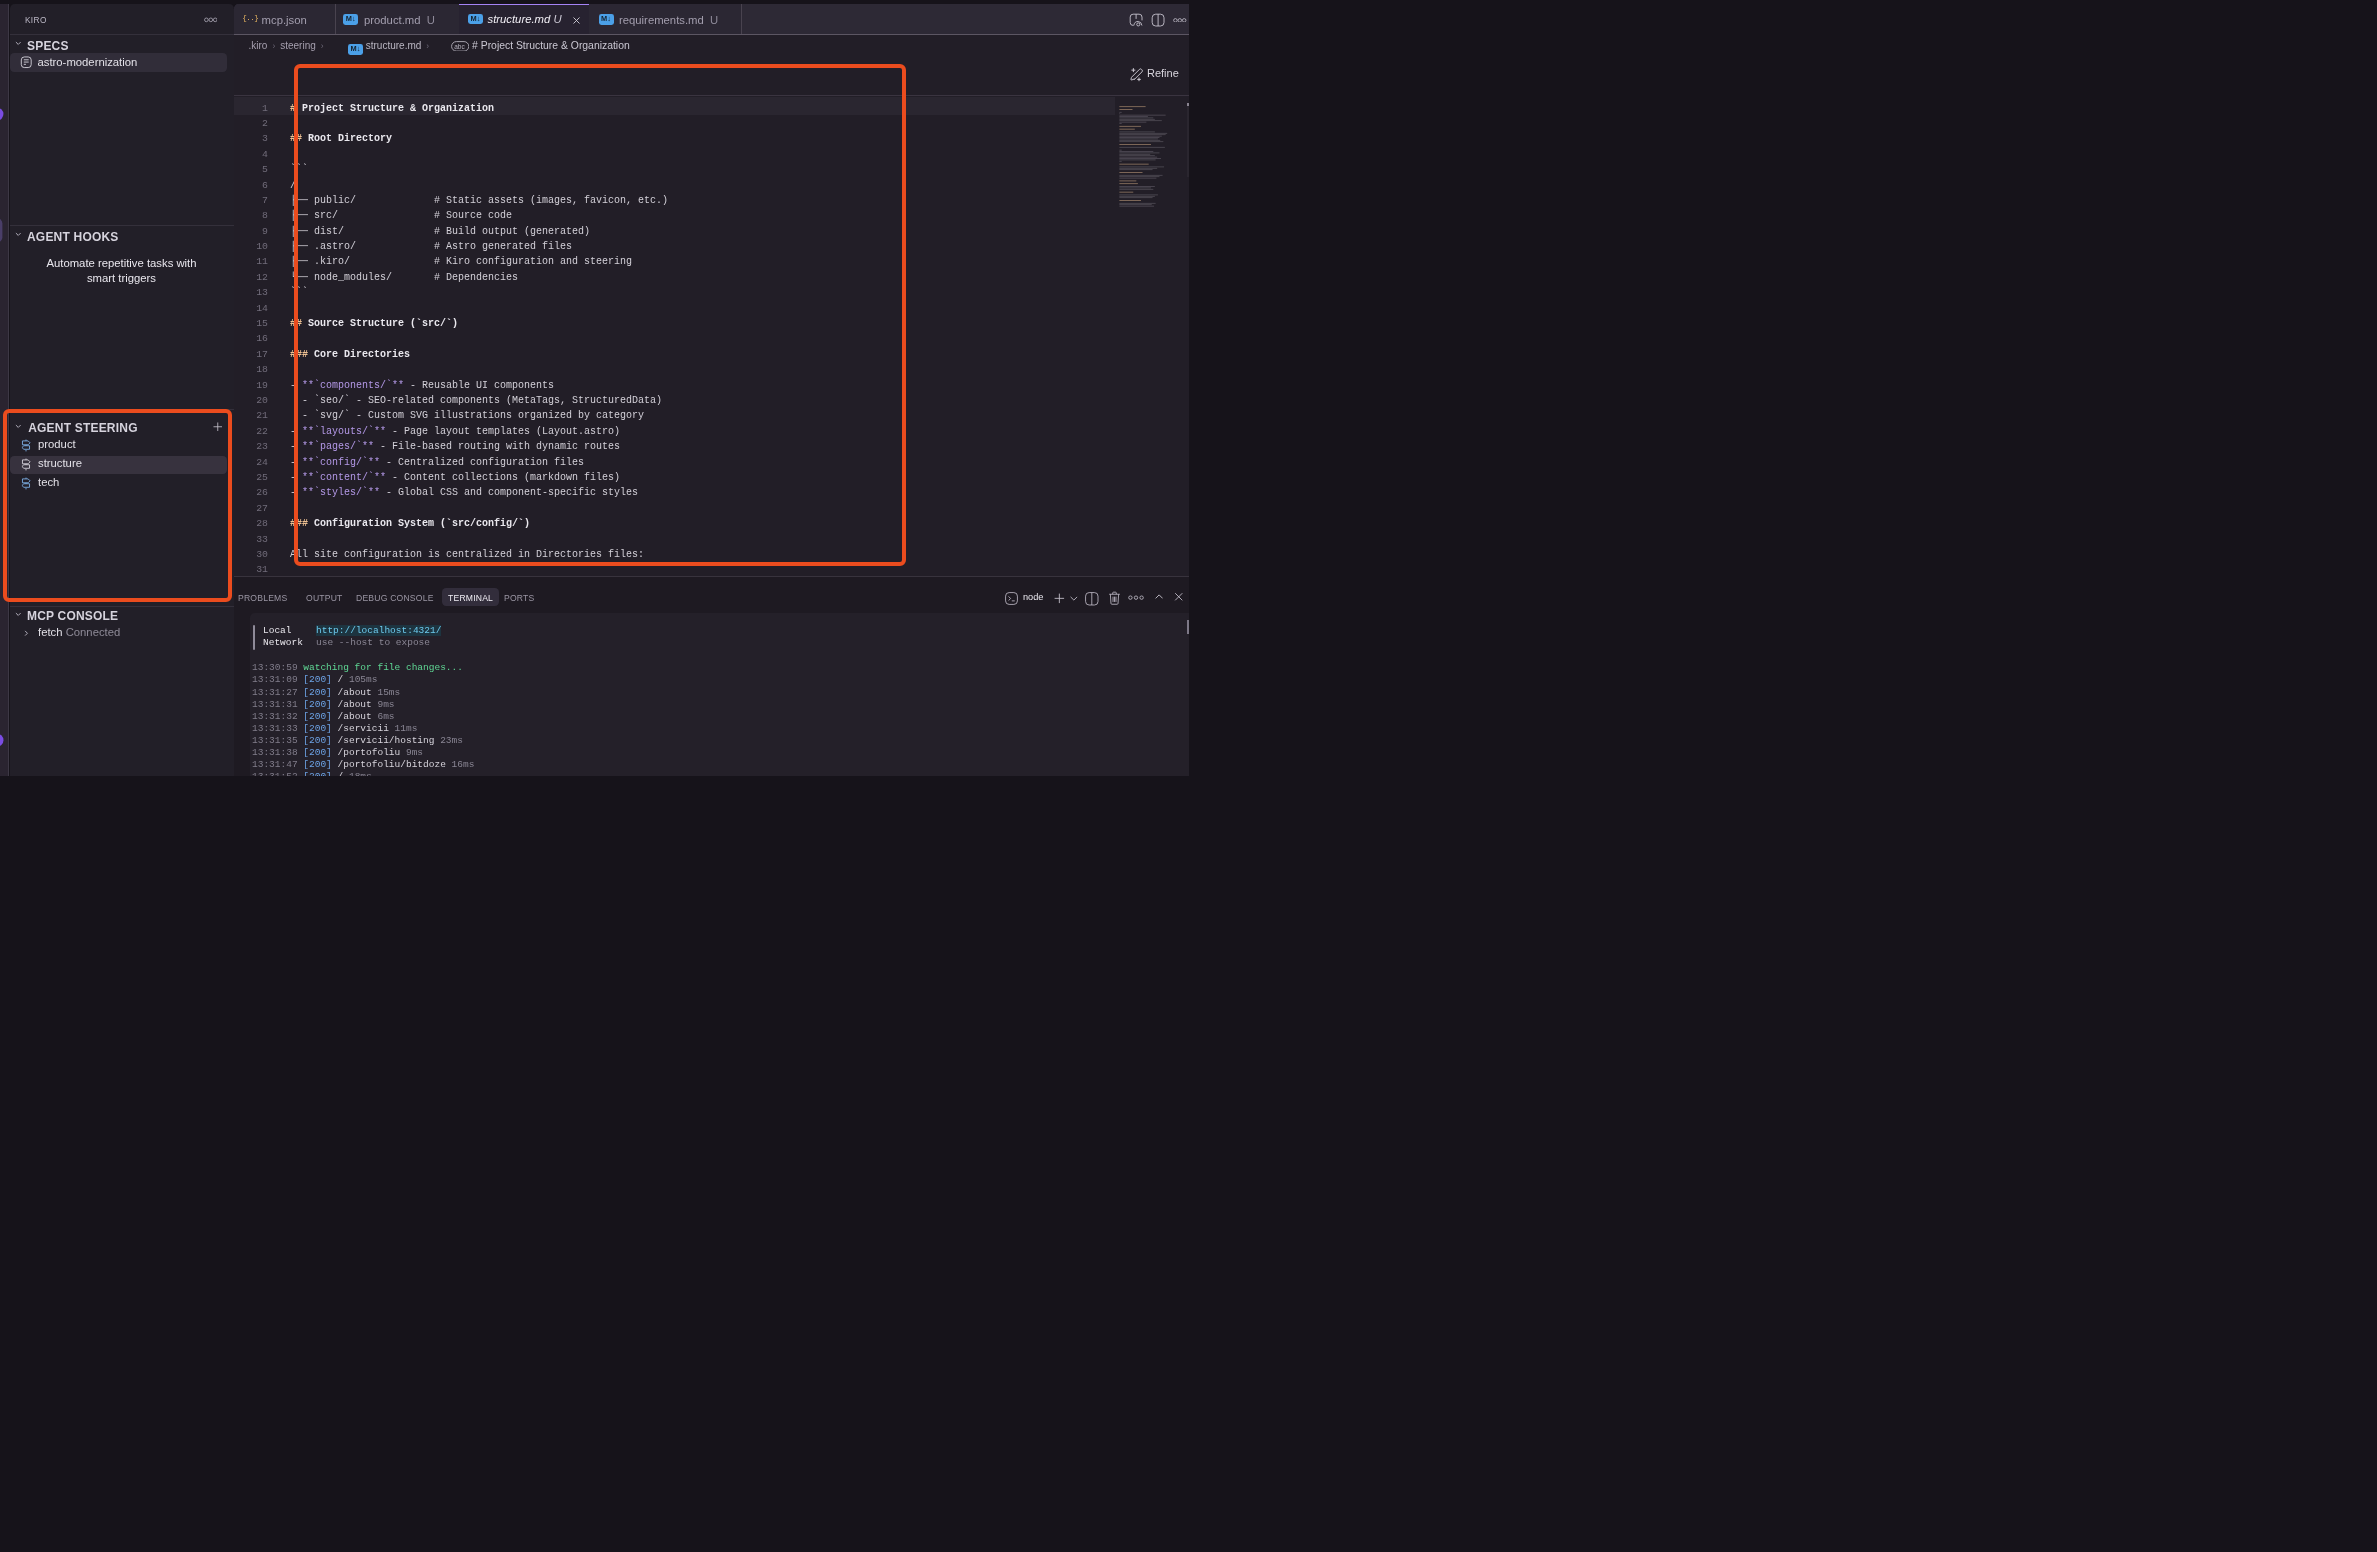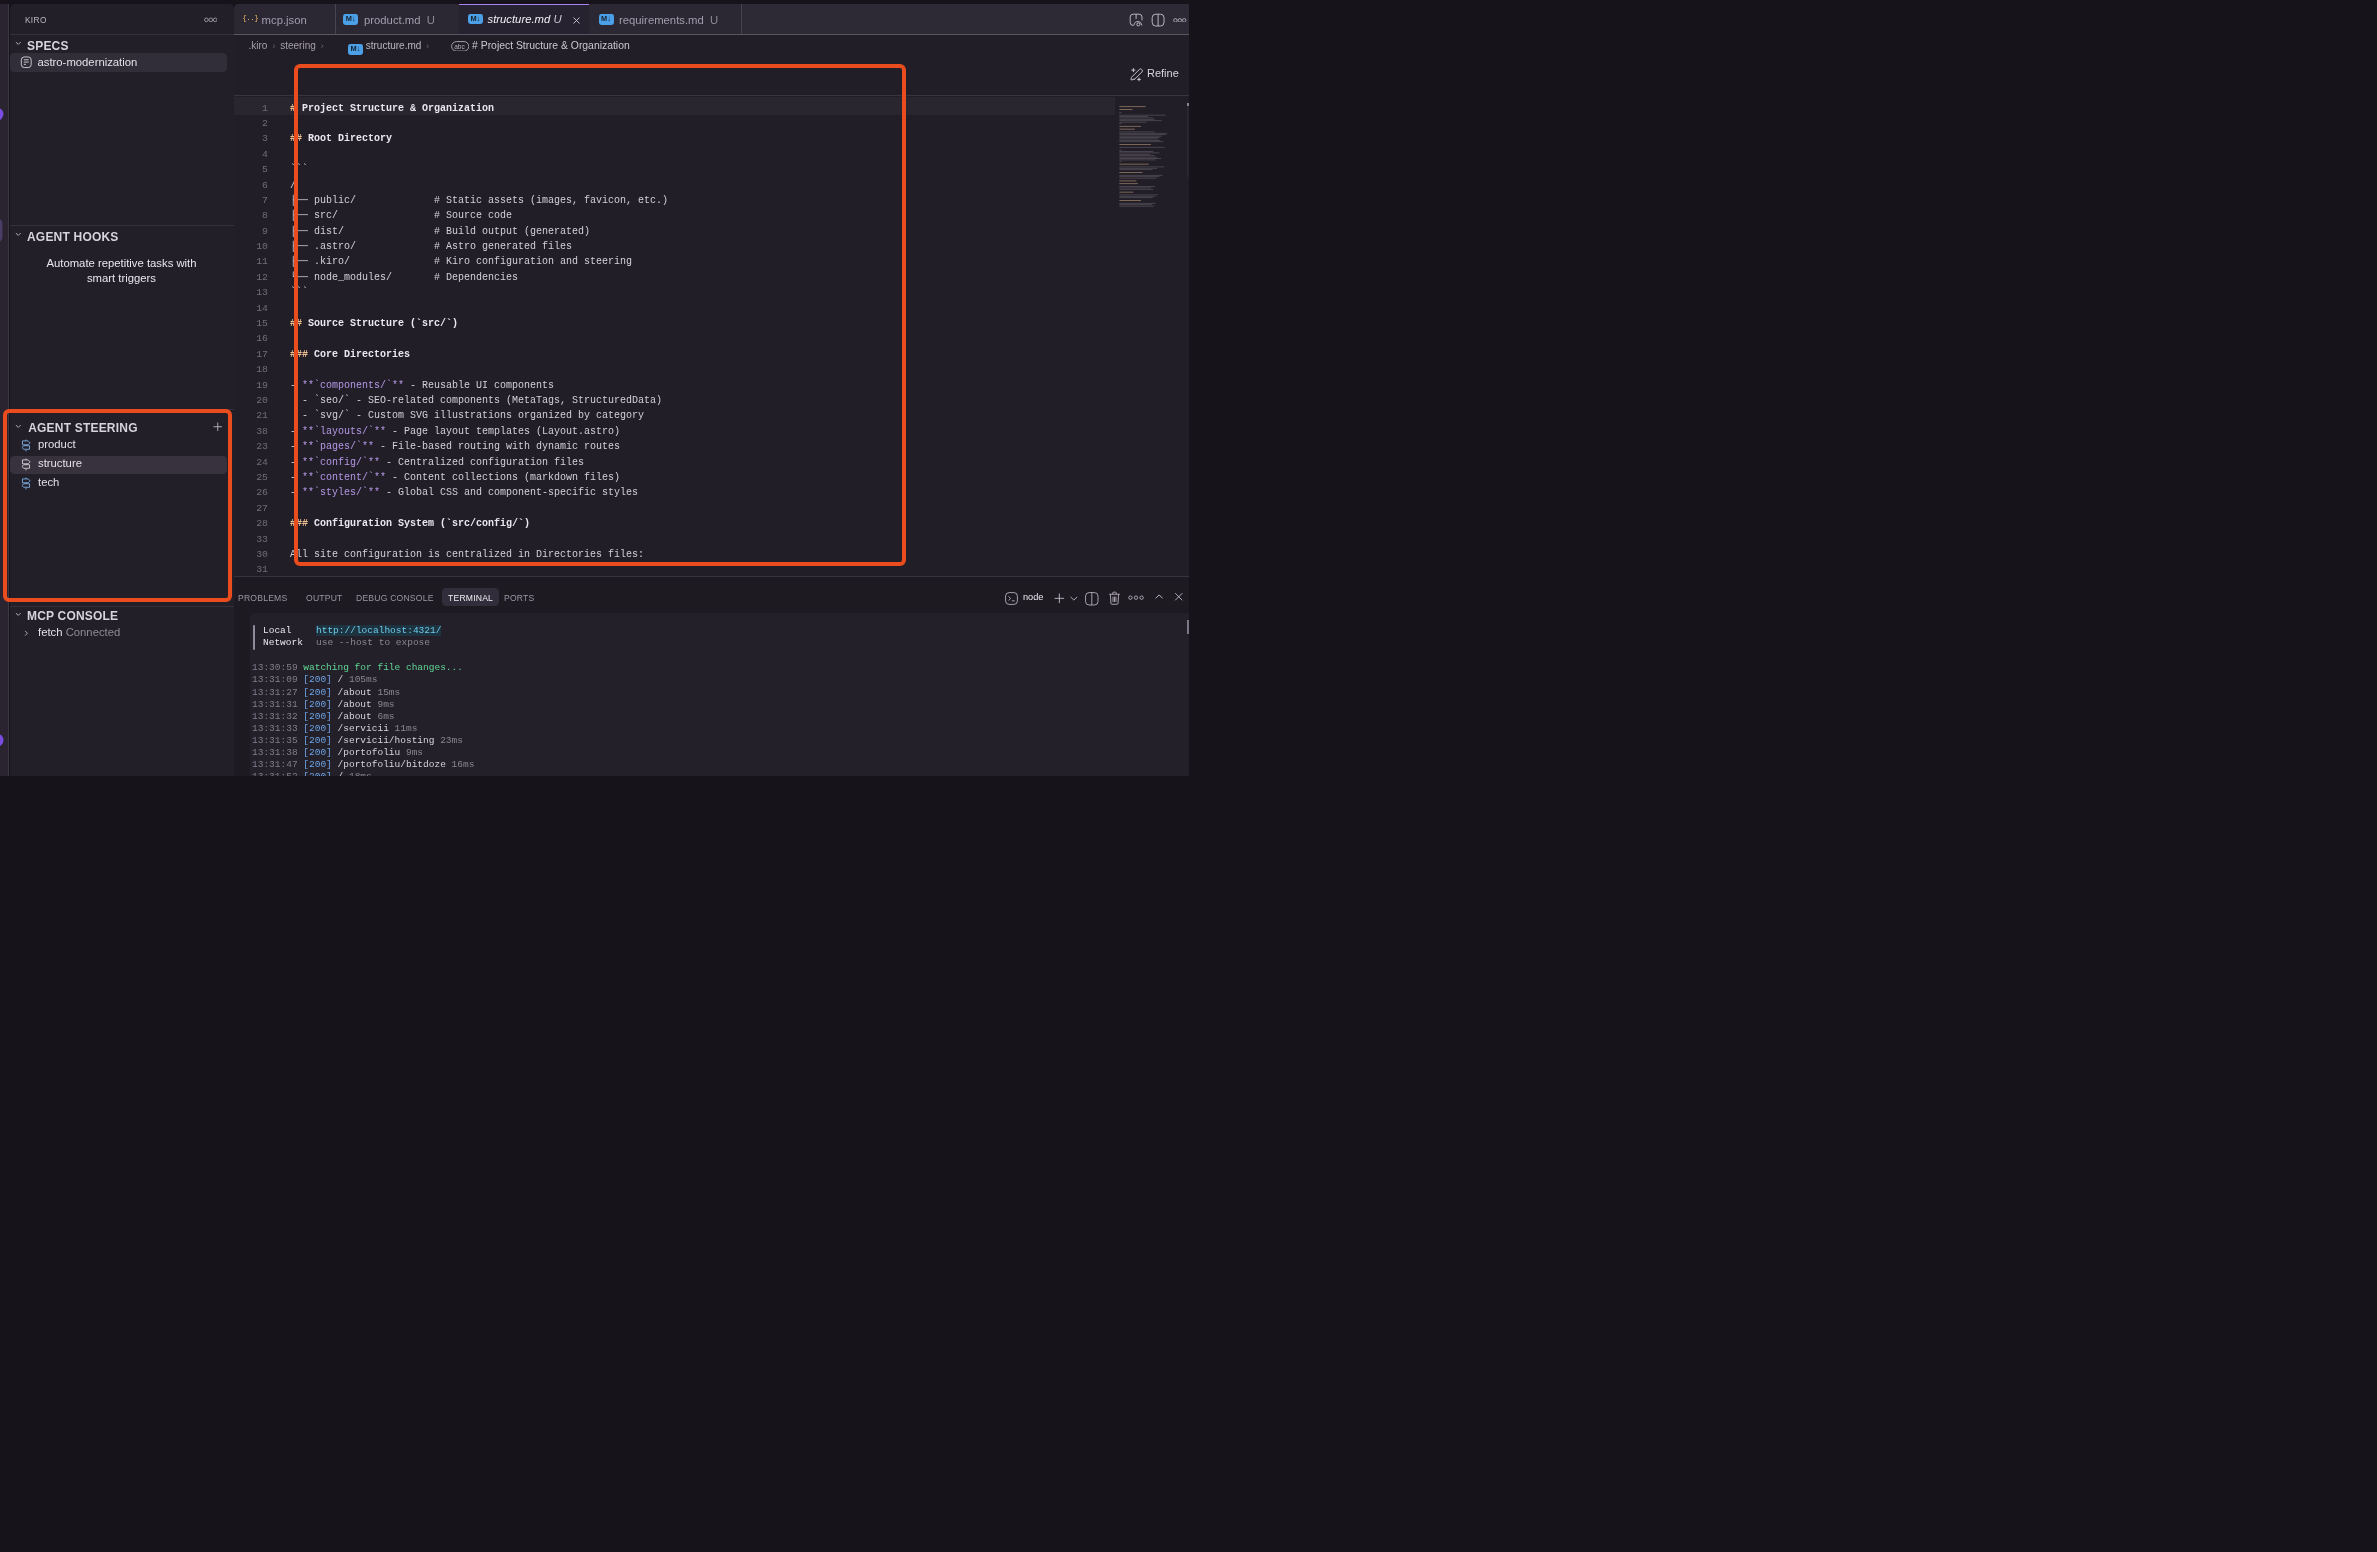--- a/index.html
+++ b/index.html
@@ -184,21 +184,21 @@
     <div class="ln mono" style="top:327px">16</div>
     <div class="ln mono" style="top:343px">17</div>
     <div class="cl mono" style="top:343px"><span class="mk">###</span> <b>Core Directories</b></div>
     <div class="ln mono" style="top:358px">18</div>
     <div class="ln mono" style="top:374px">19</div>
     <div class="cl mono" style="top:374px">- <span class="pu">**`components/`**</span> - Reusable UI components</div>
     <div class="ln mono" style="top:389px">20</div>
     <div class="cl mono" style="top:389px">  - `seo/` - SEO-related components (MetaTags, StructuredData)</div>
     <div class="ln mono" style="top:404px">21</div>
     <div class="cl mono" style="top:404px">  - `svg/` - Custom SVG illustrations organized by category</div>
-    <div class="ln mono" style="top:420px">38</div>
+    <div class="ln mono" style="top:420px">22</div>
     <div class="cl mono" style="top:420px">- <span class="pu">**`layouts/`**</span> - Page layout templates (Layout.astro)</div>
     <div class="ln mono" style="top:435px">23</div>
     <div class="cl mono" style="top:435px">- <span class="pu">**`pages/`**</span> - File-based routing with dynamic routes</div>
     <div class="ln mono" style="top:451px">24</div>
     <div class="cl mono" style="top:451px">- <span class="pu">**`config/`**</span> - Centralized configuration files</div>
     <div class="ln mono" style="top:466px">25</div>
     <div class="cl mono" style="top:466px">- <span class="pu">**`content/`**</span> - Content collections (markdown files)</div>
     <div class="ln mono" style="top:481px">26</div>
     <div class="cl mono" style="top:481px">- <span class="pu">**`styles/`**</span> - Global CSS and component-specific styles</div>
     <div class="ln mono" style="top:497px">27</div>

